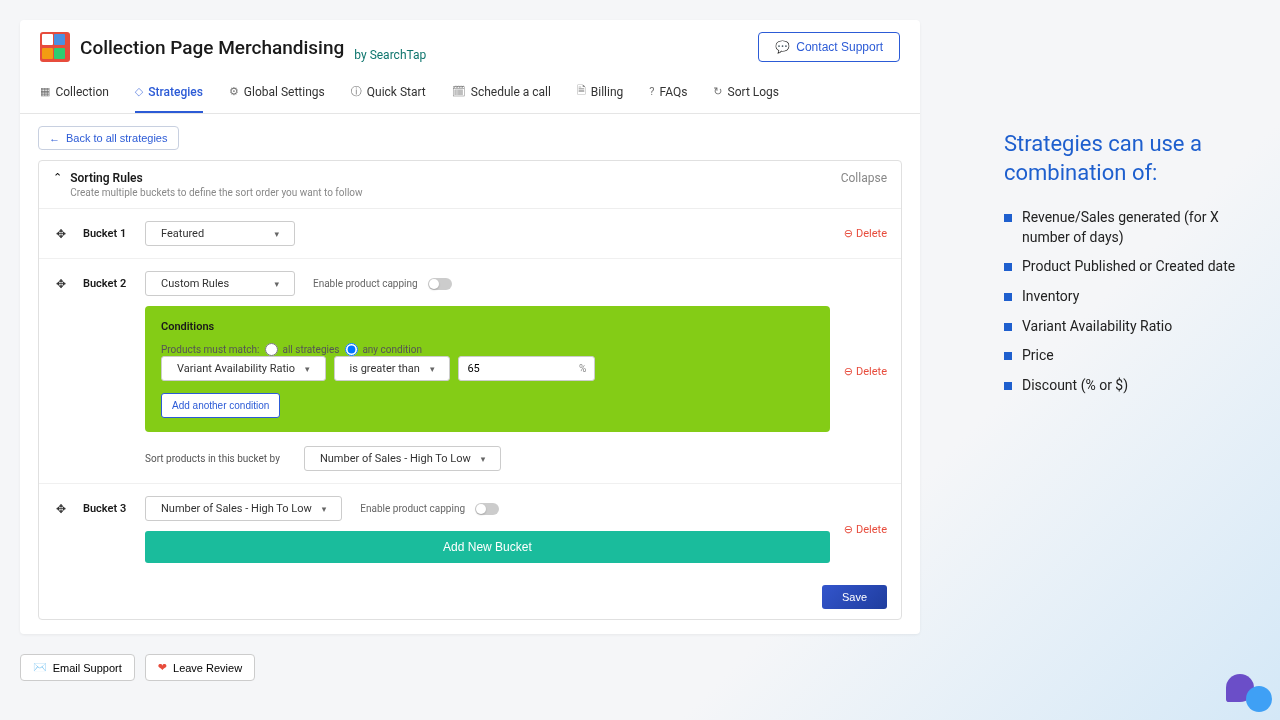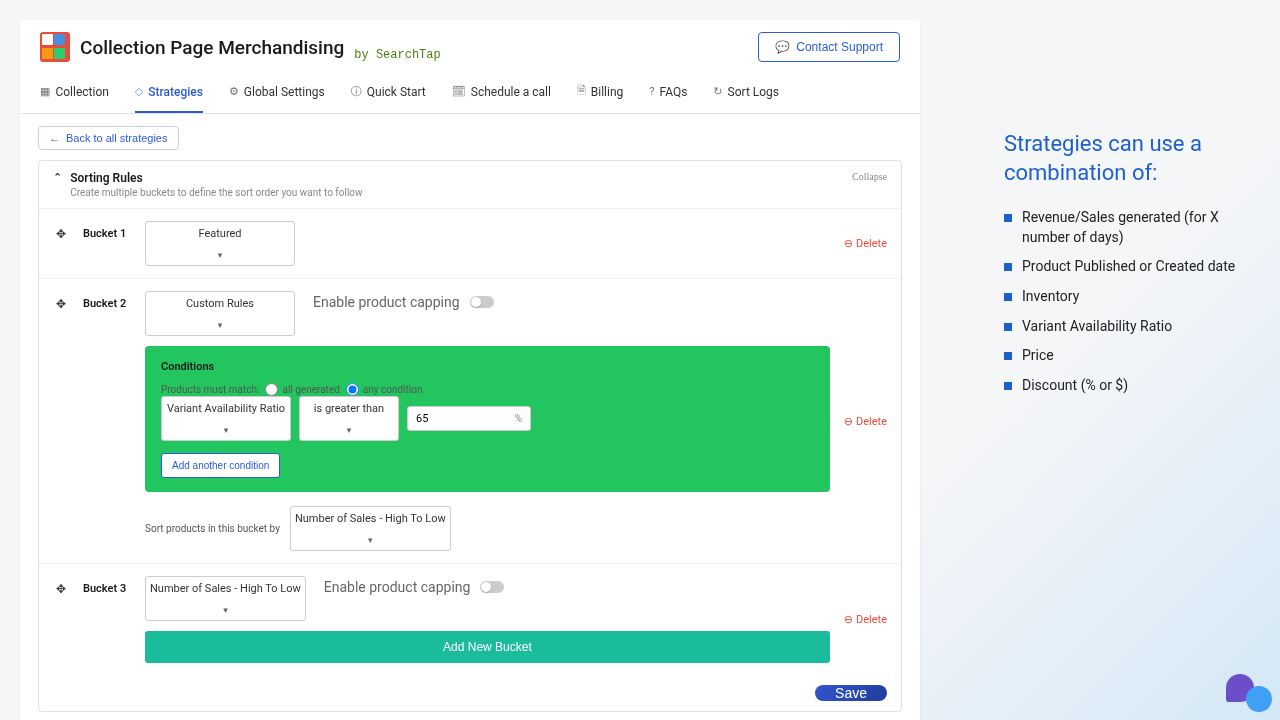--- a/index.html
+++ b/index.html
@@ -3,58 +3,58 @@
 <meta charset="utf-8">
 <style>
 * { box-sizing: border-box; margin: 0; padding: 0; }
 body { font-family: -apple-system, BlinkMacSystemFont, "Segoe UI", Roboto, sans-serif; background: linear-gradient(135deg, #f5f6f8 0%, #f5f6f8 70%, #d4e8f7 100%); width: 1280px; height: 720px; overflow: hidden; position: relative; }
 .app-shell { background: #fff; margin: 20px; border-radius: 4px; box-shadow: 0 1px 3px rgba(0,0,0,0.06); position: relative; }
 .header { display: flex; align-items: center; padding: 12px 20px 8px; }
 .logo { width: 30px; height: 30px; background: #e74c3c; border-radius: 3px; display: flex; flex-wrap: wrap; padding: 2px; gap: 1px; margin-right: 10px; }
 .logo > div { width: 11px; height: 11px; border-radius: 1px; }
 .logo > div:nth-child(1){background:#fff;} .logo > div:nth-child(2){background:#4a90e2;} .logo > div:nth-child(3){background:#f39c12;} .logo > div:nth-child(4){background:#2ecc71;}
 .app-title { font-size: 19px; font-weight: 500; color: #1a1a1a; }
-.by-label { font-size: 12px; color: #4d7c0f; margin-left: 10px; margin-top: 16px; font-family: Liberation Mono, monospace; }
+.by-label { font-size: 12px; color: #0f766e; margin-left: 10px; margin-top: 16px; }
 .contact-btn { margin-left: auto; border: 1px solid #2c5bd6; color: #2c5bd6; background: #fff; padding: 7px 16px; border-radius: 4px; font-size: 12px; font-weight: 500; display: flex; align-items: center; gap: 6px; cursor: pointer; }
 .tabs { display: flex; padding: 0 20px; border-bottom: 1px solid #e5e5e5; gap: 26px; }
 .tab { padding: 12px 0 10px; font-size: 12px; color: #333; display: flex; align-items: center; gap: 5px; cursor: pointer; border-bottom: 2px solid transparent; }
 .tab.active { color: #2c5bd6; border-bottom-color: #2c5bd6; font-weight: 500; }
 .tab .ic { font-size: 11px; opacity: 0.7; }
 .content { padding: 12px 18px 14px; }
 .back-link { display: inline-flex; align-items: center; gap: 6px; border: 1px solid #c8d0e0; color: #2c5bd6; font-size: 11px; padding: 5px 10px; border-radius: 4px; cursor: pointer; background: #fff; margin-bottom: 10px; }
 .panel { border: 1px solid #e0e0e0; border-radius: 4px; }
 .panel-head { display: flex; align-items: flex-start; padding: 10px 14px; border-bottom: 1px solid #eee; }
 .panel-title { font-size: 12px; font-weight: 600; color: #1a1a1a; }
 .panel-sub { font-size: 10px; color: #888; margin-top: 2px; }
-.collapse { margin-left: auto; font-size: 10px; color: #888; cursor: pointer; font-family: Liberation Serif, serif; }
+.collapse { margin-left: auto; font-size: 12px; color: #888; cursor: pointer; }
 .bucket { display: flex; padding: 12px 14px; border-bottom: 1px solid #f0f0f0; gap: 14px; }
 .bucket.last { border-bottom: none; }
 .drag { color: #333; cursor: move; font-size: 12px; flex-shrink: 0; margin-top: 6px; width: 16px; text-align: center; }
 .bucket-label { font-size: 11px; font-weight: 600; color: #1a1a1a; flex-shrink: 0; width: 48px; margin-top: 6px; }
 .bucket-body { flex: 1; }
-.select { border: 1px solid #ccc; border-radius: 3px; padding: 5px 4px; font-size: 11px; color: #333; background: #fff; min-width: 150px; display: inline-flex; align-items: center; justify-content: space-between; gap: 10px; cursor: pointer; flex-direction: column; }
+.select { border: 1px solid #ccc; border-radius: 3px; padding: 5px 15px; font-size: 11px; color: #333; background: #fff; min-width: 150px; display: inline-flex; align-items: center; justify-content: space-between; gap: 10px; cursor: pointer; }
 .select .caret { font-size: 9px; color: #666; }
 .cap-row { display: inline-flex; align-items: center; gap: 10px; margin-left: 14px; }
-.cap-label { font-size: 14px; color: #666; }
+.cap-label { font-size: 10px; color: #666; }
 .toggle { width: 24px; height: 12px; background: #ccc; border-radius: 8px; position: relative; cursor: pointer; }
 .toggle::after { content:''; position:absolute; width:10px; height:10px; background:#fff; border-radius:50%; top:1px; left:1px; box-shadow: 0 1px 2px rgba(0,0,0,0.2); }
 .delete-link { margin-left: auto; color: #e74c3c; font-size: 11px; cursor: pointer; display: flex; align-items: center; gap: 3px; align-self: center; }
-.conditions-box { background: #22c55e; border-radius: 4px; padding: 14px 16px; margin-top: 10px; }
+.conditions-box { background: #84cc16; border-radius: 4px; padding: 14px 16px; margin-top: 10px; }
 .cond-title { font-size: 11px; font-weight: 600; color: #1a1a1a; margin-bottom: 10px; }
 .cond-match { font-size: 10px; color: #555; display: flex; align-items: center; gap: 6px; }
 .radio { display: inline-flex; align-items: center; gap: 4px; cursor: pointer; }
 .radio input { margin: 0; }
 .cond-row { display: flex; gap: 8px; align-items: center; margin-bottom: 12px; }
-.num-input { border: 1px solid #ccc; border-radius: 3px; padding: 5px 8px; font-size: 11px; width: 124px; display: flex; align-items: center; justify-content: space-between; background: #fff; }
+.num-input { border: 1px solid #ccc; border-radius: 3px; padding: 5px 8px; font-size: 11px; width: 137px; display: flex; align-items: center; justify-content: space-between; background: #fff; }
 .num-input .unit { color: #888; font-size: 10px; }
 .add-cond { border: 1px solid #2c5bd6; color: #2c5bd6; background: #fff; font-size: 10px; padding: 6px 10px; border-radius: 3px; cursor: pointer; }
-.sort-by-row { display: flex; align-items: center; gap: 10px; margin-top: 14px; font-size: 10px; color: #555; }
+.sort-by-row { display: flex; align-items: center; gap: 24px; margin-top: 14px; font-size: 10px; color: #555; }
 .add-bucket-btn { width: 100%; background: #1abc9c; color: #fff; border: none; padding: 9px; font-size: 12px; border-radius: 3px; cursor: pointer; margin-top: 10px; }
 .save-row { display: flex; justify-content: flex-end; padding: 10px 14px; }
-.save-btn { background: linear-gradient(135deg,#3355cc,#1f3d9e); color: #fff; border: none; padding: 0 20px; font-size: 14px; border-radius: 8px; cursor: pointer; }
+.save-btn { background: linear-gradient(135deg,#3355cc,#1f3d9e); color: #fff; border: none; padding: 6px 20px; font-size: 11px; border-radius: 3px; cursor: pointer; }
 .footer-btns { display: flex; gap: 10px; padding: 0 20px 14px; }
 .footer-btn { border: 1px solid #ccc; background: #fff; padding: 6px 12px; font-size: 11px; border-radius: 4px; cursor: pointer; display: flex; align-items: center; gap: 6px; }
 .side-panel { position: absolute; right: 16px; top: 130px; width: 260px; }
 .side-title { font-size: 22px; font-weight: 400; color: #1e5fce; line-height: 1.3; margin-bottom: 16px; }
 .side-list { list-style: none; }
 .side-list li { font-size: 14px; color: #222; padding: 5px 0 5px 18px; position: relative; line-height: 1.4; }
 .side-list li::before { content:''; position:absolute; left:0; top:11px; width:8px; height:8px; background:#1e5fce; }
 .corner-blob { position: absolute; right: 8px; bottom: 8px; width: 48px; height: 40px; }
 .corner-blob .b1 { position:absolute; width:28px; height:28px; background:#6b4ec8; border-radius:50% 50% 50% 10%; right: 18px; bottom: 10px;}
 .corner-blob .b2 { position:absolute; width:26px; height:26px; background:#3fa0f5; border-radius:50%; right: 0; bottom: 0;}
@@ -159,21 +159,21 @@
             <span class="cap-label">Enable product capping</span>
             <span class="toggle"></span>
           </span>
 
           <div class="conditions-box">
             <div class="cond-title">Conditions</div>
             <div class="cond-match">
               <span>Products must match:</span>
               <label class="radio">
                     <input type="radio" name="m" style="">
-                    <span>all generated</span>
+                    <span>all strategies</span>
                   </label>
               <label class="radio">
                     <input type="radio" name="m" checked="" style="">
                     <span>any condition</span>
                   </label>
             </div>
             <div class="cond-row">
               <div class="select" style="min-width:130px">
                     <span>Variant Availability Ratio</span>
                     <span class="caret chev"></span>

